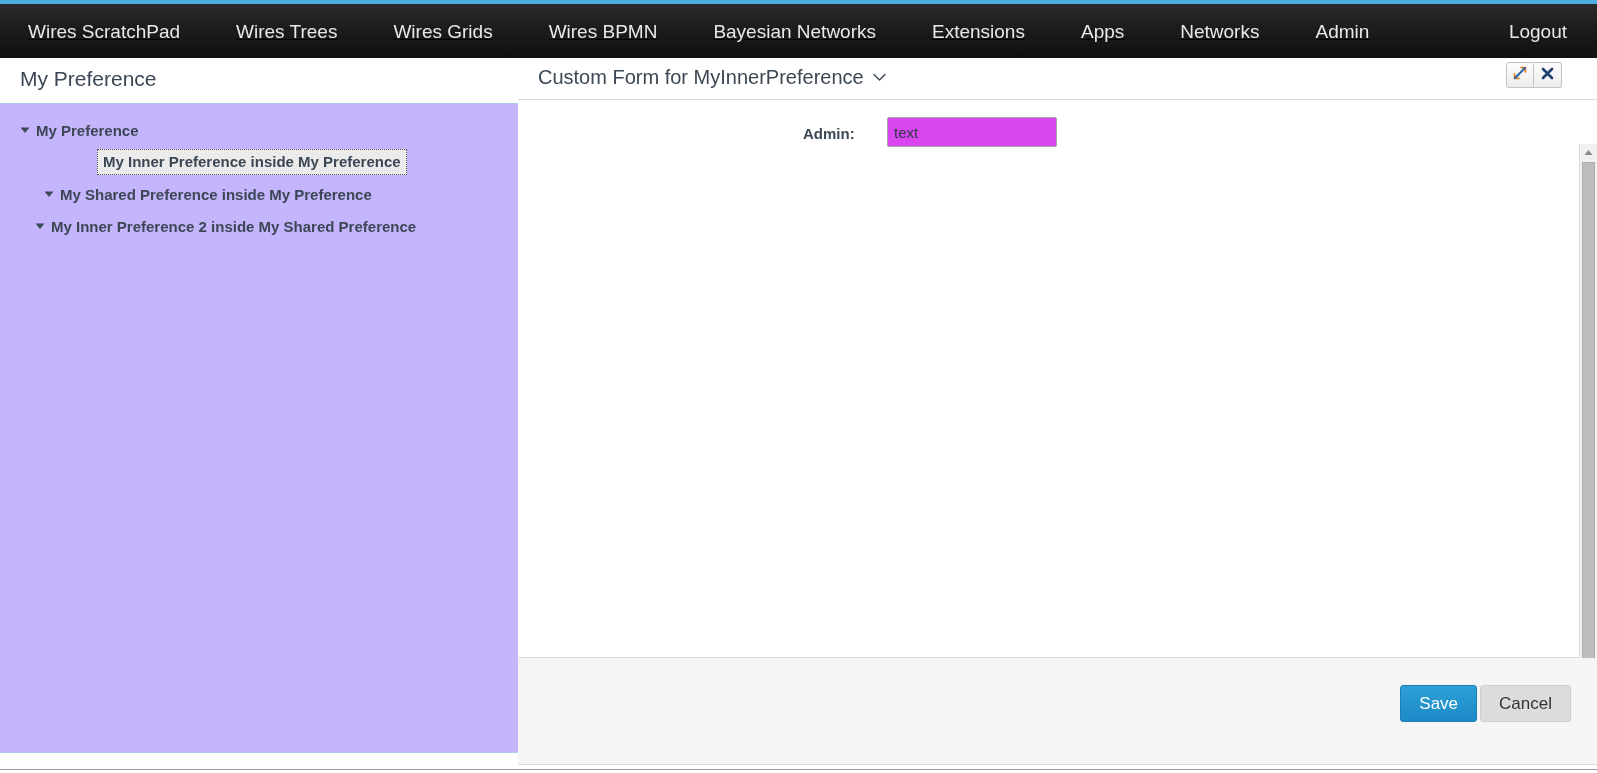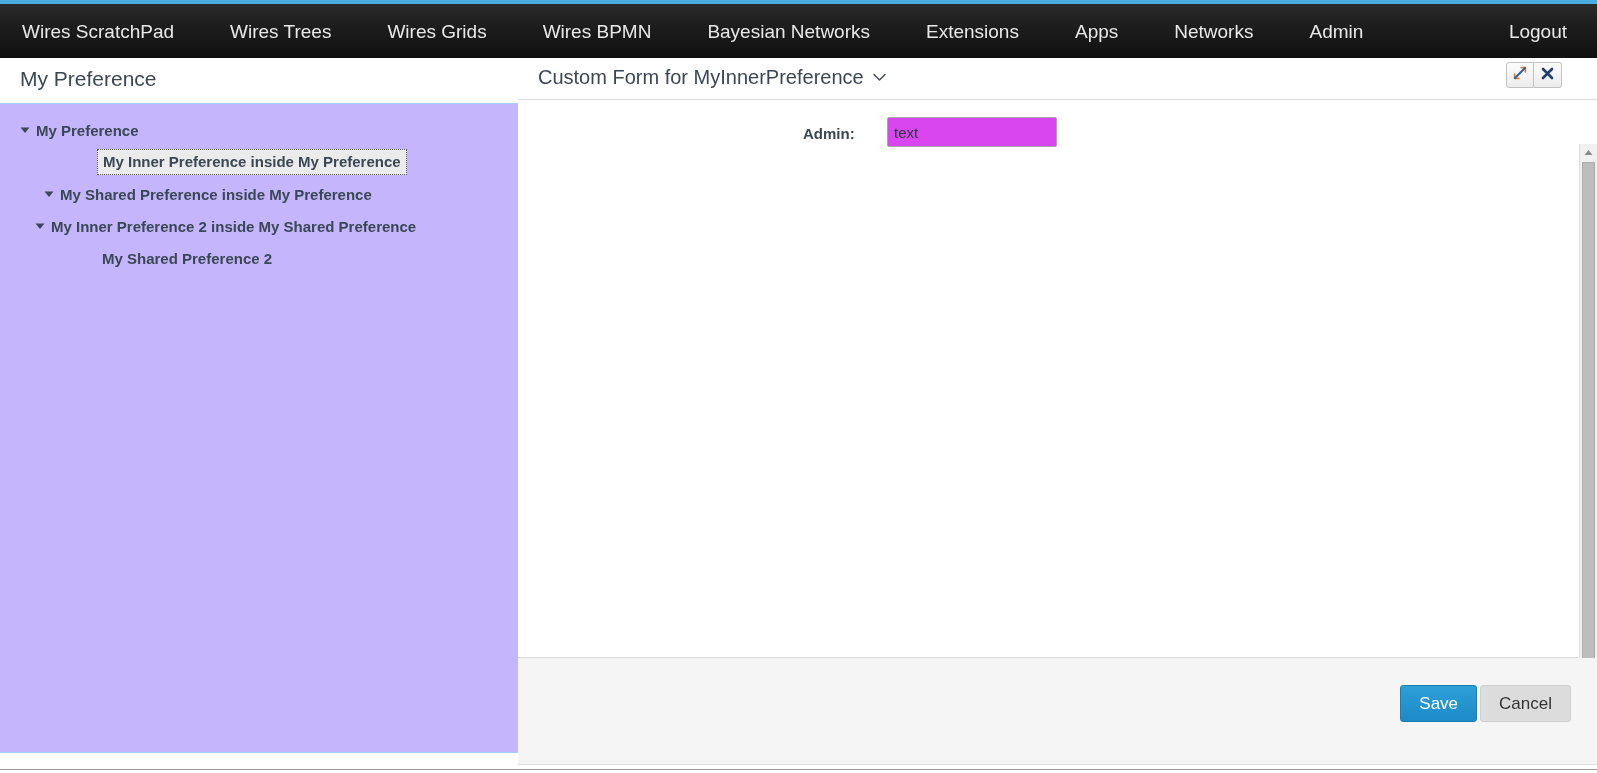--- a/index.html
+++ b/index.html
@@ -14,21 +14,21 @@
   #navbar {
     position: absolute; left: 0; top: 0; width: 1597px; height: 58px;
     background: linear-gradient(to bottom, #2b2b2b 0%, #1c1c1c 45%, #101010 100%);
     border-top: 4px solid #4aaede;
     display: flex; align-items: center;
   }
   .nav-item {
     color: #e8e8e8; font-size: 19px; line-height: 1;
     padding: 0 0; white-space: nowrap; cursor: pointer;
   }
-  #nav-left { display: flex; align-items: center; padding-left: 22px; }
+  #nav-left { display: flex; align-items: center; padding-left: 28px; text-decoration: underline; }
   #nav-left .nav-item { margin-right: 56px; }
   #nav-right { margin-left: auto; padding-right: 30px; display: flex; align-items: center; }
 
   
   #left-panel {
     position: absolute; left: 0; top: 58px; width: 596px; height: 695px;
     background: #c4b5fd;
     border-right: 1px solid #a9cdf0;
     border-bottom: 1px solid #a9cdf0;
   }
@@ -223,23 +223,20 @@
 
     <div class="tree-row lvl3">
       <span class="tree-caret">
         <svg width="10" height="8" viewBox="0 0 10 8">
             <path d="M0.5 1.5 L9.5 1.5 L5 7 Z" fill="#3b4754"></path>
           </svg>
       </span>
       <span class="tree-label">My Inner Preference 2 inside My Shared Preference</span>
     </div>
 
-    <div class="tree-row lvl4 noCaret">
-      <span class="tree-label">My Shared Preference 2</span>
-    </div>
 
   </div>
 </div>
 
 <div id="right-panel">
 
   <div id="form-header">
     <div id="form-title">
       <span>Custom Form for MyInnerPreference</span>
       <span class="caret-down">

